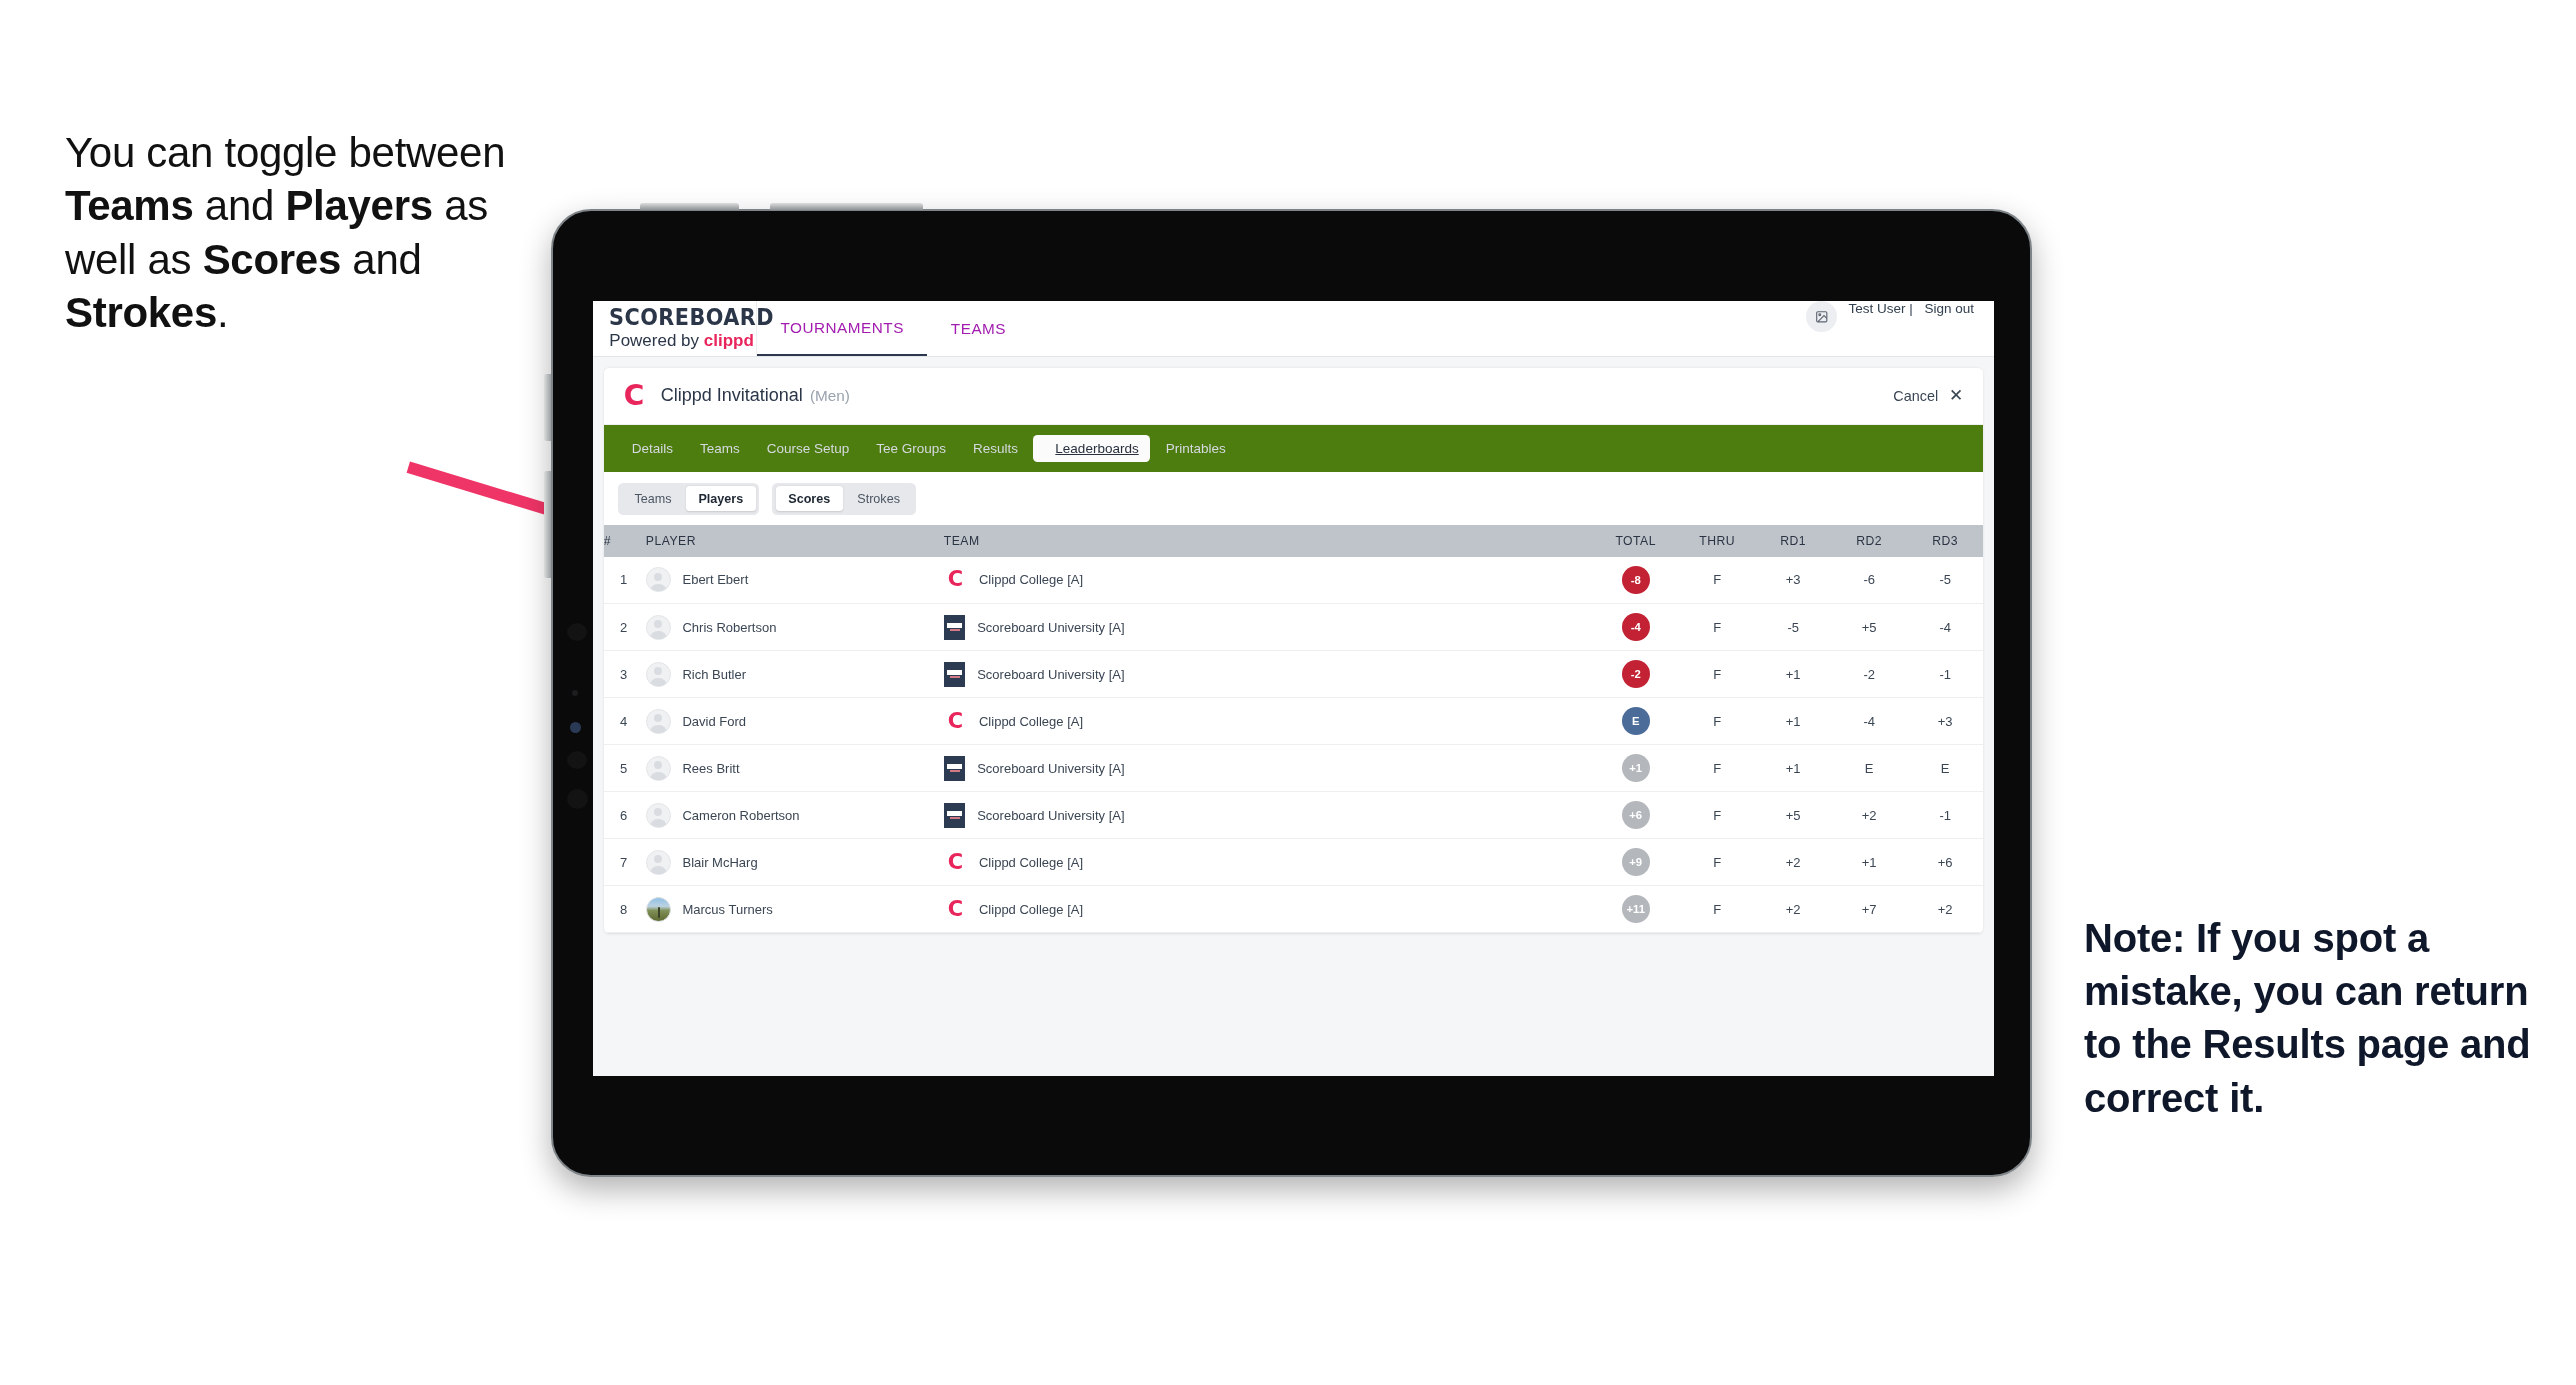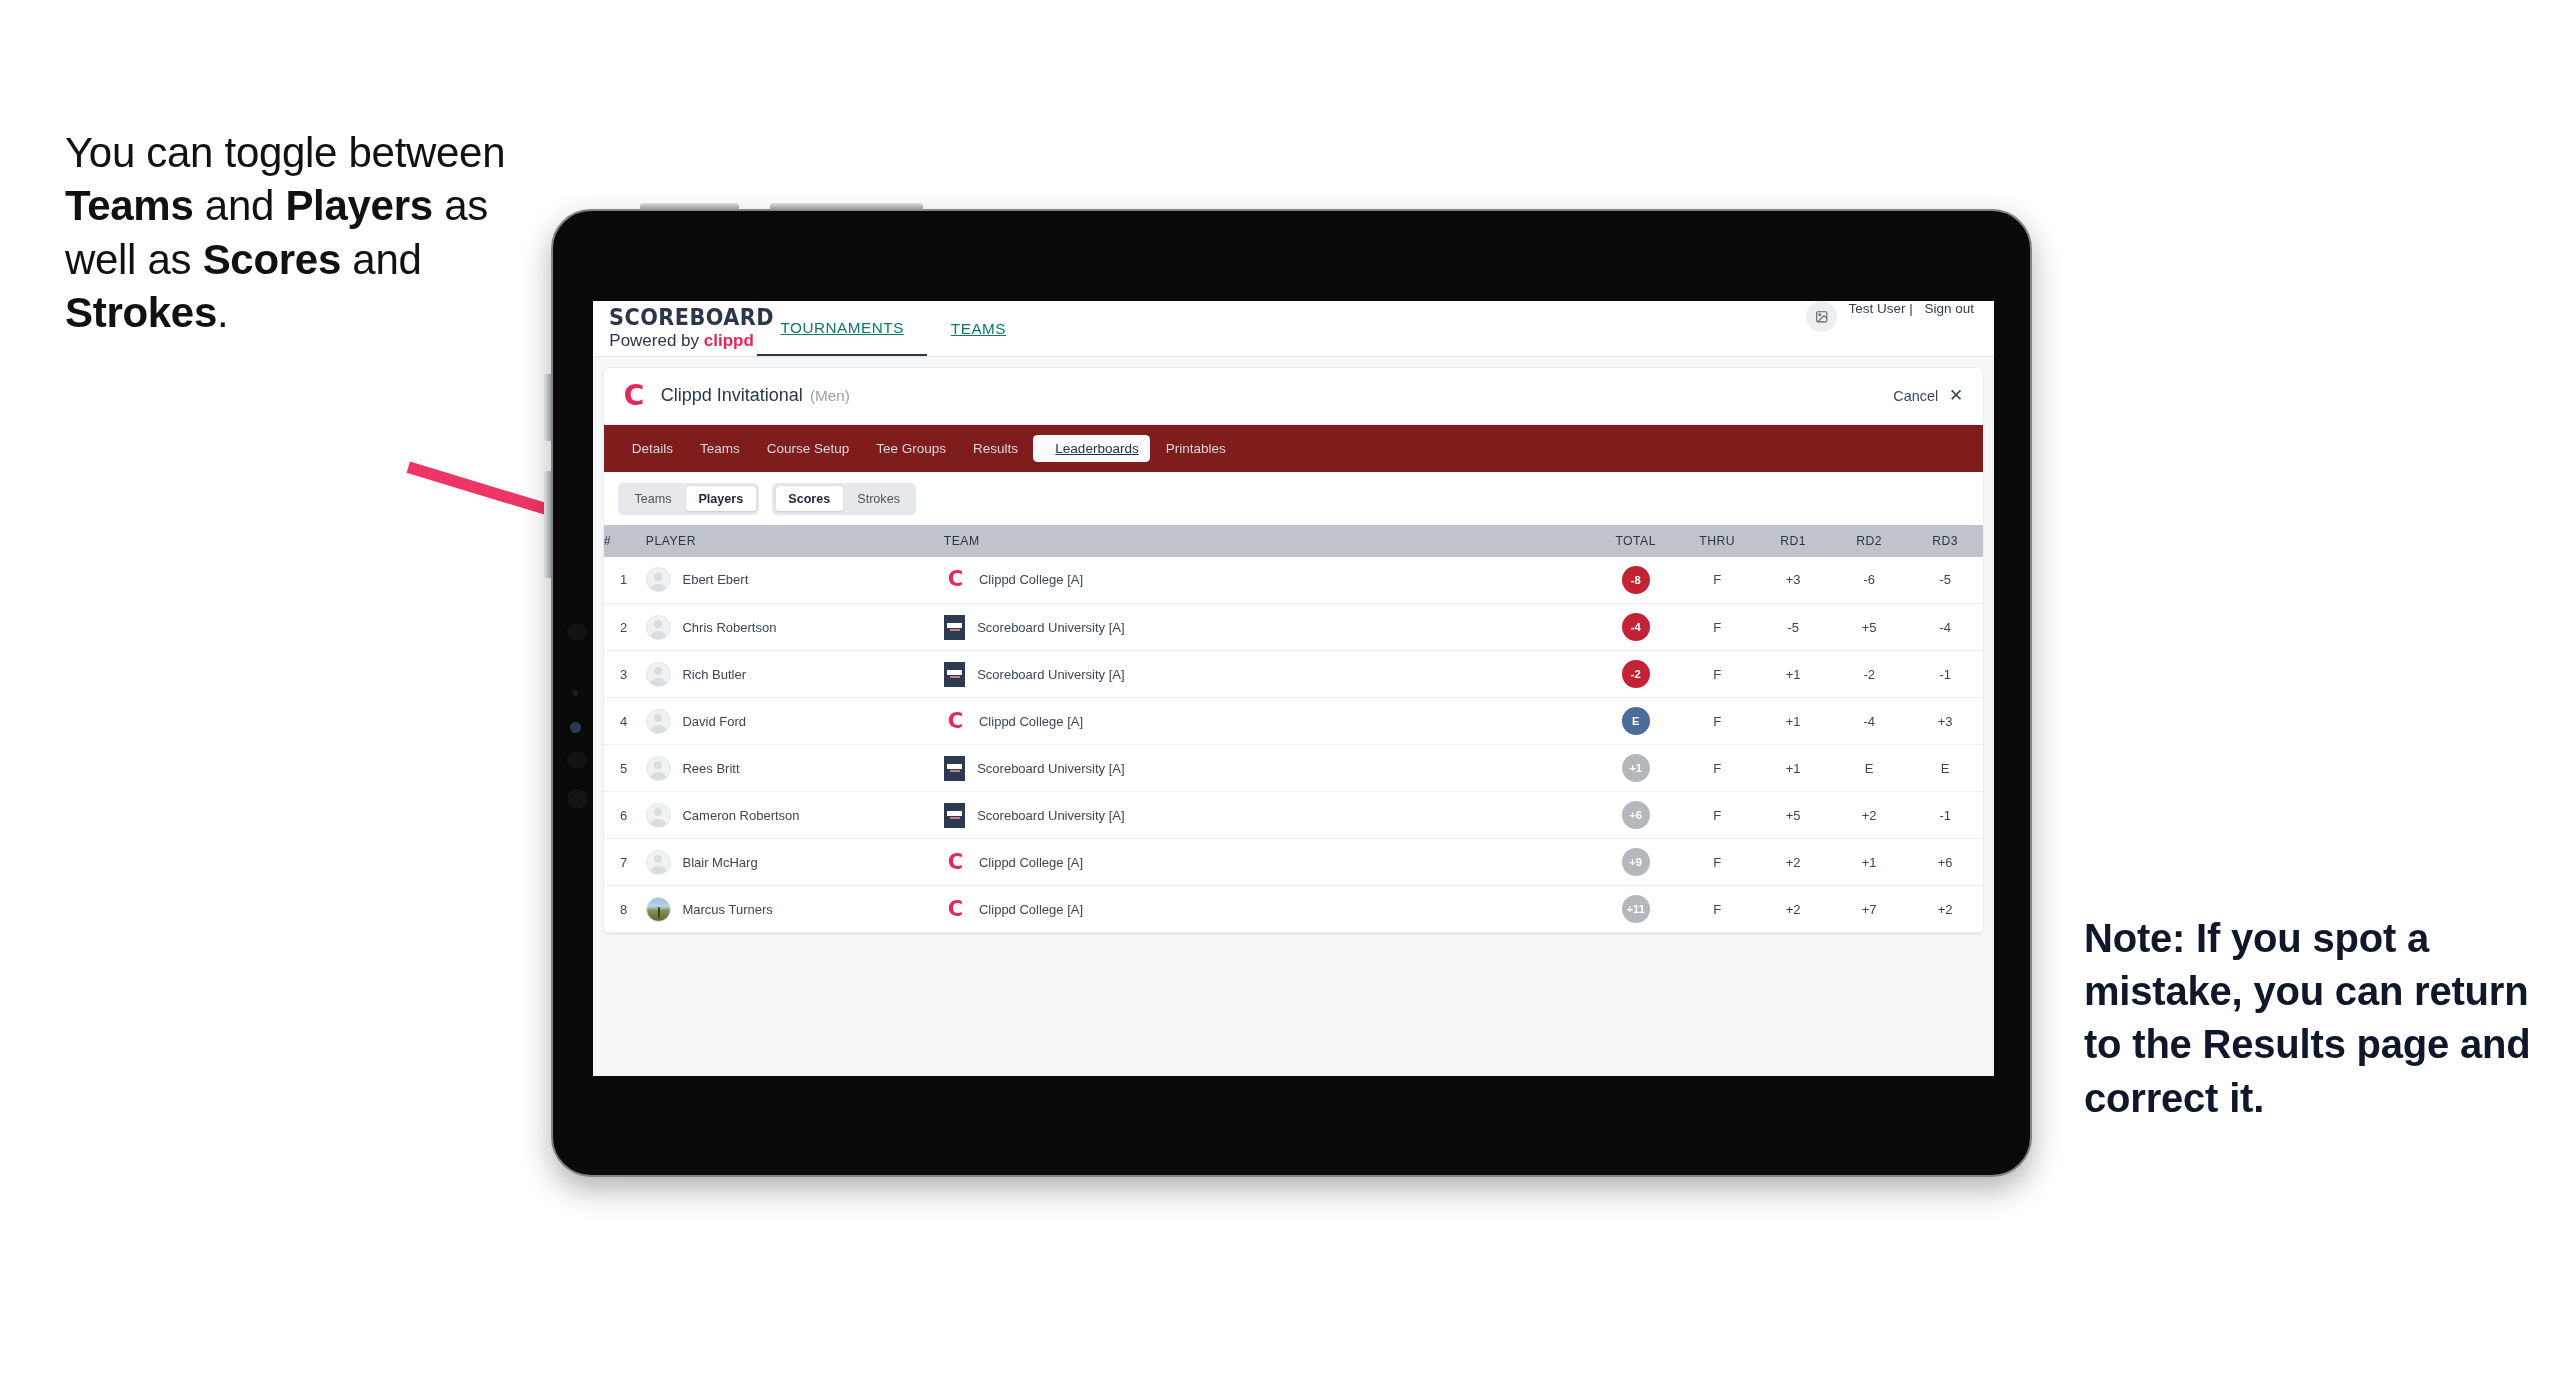--- a/index.html
+++ b/index.html
@@ -79,21 +79,21 @@
   .brand-title {
     font-family: "DejaVu Sans", sans-serif;
     font-size: 22.6px; font-weight: 700; color: #2b3648; letter-spacing: 0.5px;
     line-height: 1; transform: scaleX(0.92); transform-origin: left center;
   }
   .brand-sub { font-size: 17px; color: #2b3648; margin-top: 3px; white-space: nowrap; }
   .brand-sub .k { color: #e8265c; font-weight: 700; }
 
   .navtab {
     padding: 0 23.5px; display: flex; align-items: center; font-size: 15.3px;
-    color: #0f766e; letter-spacing: 0.5px; cursor: pointer; position: relative; text-decoration: underline;
+    color: #a21caf; letter-spacing: 0.5px; cursor: pointer; position: relative;
   }
   .navtab.active { border-bottom: 2.7px solid #2c384d; }
   .appbar-right {
     margin-left: auto; display: flex; align-items: flex-start; gap: 11.7px; padding-right: 20px;
     font-size: 13.5px; color: #33404f;
   }
   .avatar-circ {
     width: 31px; height: 31px; border-radius: 50%; background: #eceef1;
     display: flex; align-items: center; justify-content: center;
   }
@@ -115,21 +115,21 @@
   .tour-name { font-size: 18px; color: #2b3648; }
   .tour-gender { font-size: 15.3px; color: #9aa2ad; margin-left: 7.2px; }
   .cancel {
     margin-left: auto; display: flex; align-items: center; gap: 10.8px;
     font-size: 14.4px; color: #3a4654; cursor: pointer;
   }
   .x-ic { font-size: 17px; line-height: 1; }
 
   
   .subnav {
-    background: #7f1d1d; height: 47px; display: flex; align-items: center;
+    background: #4d7c0f; height: 47px; display: flex; align-items: center;
     padding: 0 16.3px; gap: 3.6px;
   }
   .subnav .item {
     font-size: 13.5px; color: #d6dae0; padding: 6.3px 11.7px; border-radius: 4.5px; cursor: pointer;
   }
   .subnav .item.active {
     background: #fbfbfc; color: #28303d; text-decoration: underline; font-weight: 400; padding-left: 22px;
   }
 
   

